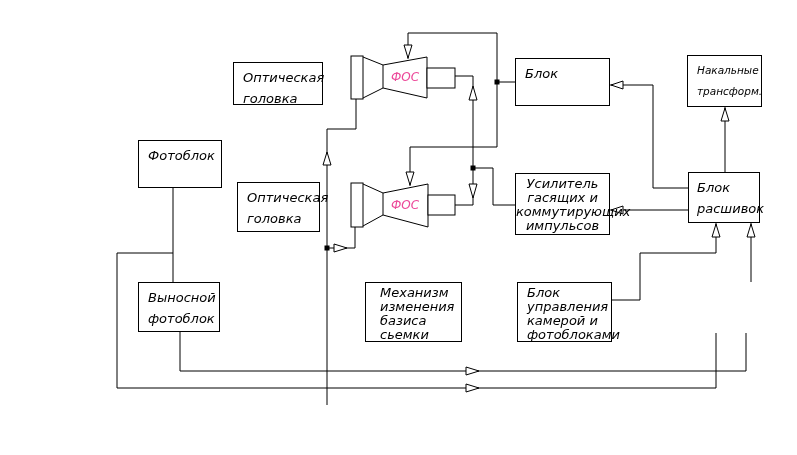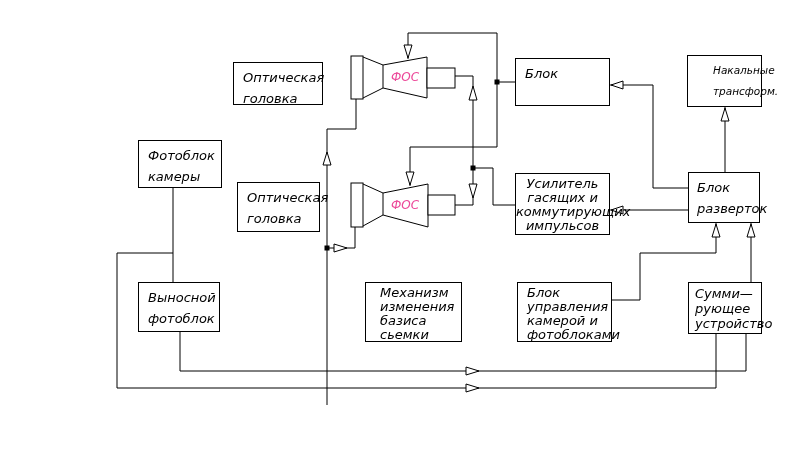--- a/index.html
+++ b/index.html
@@ -107,21 +107,20 @@
     </g>
   </svg>
 
   <div class="box" style="left:233px; top:62px; width:90px; height:43px;" class2="">
     <span class="lh20-span">Оптическая</span>
     <span>головка</span>
   </div>
 
   <div class="box" style="left:138px; top:140px; width:84px; height:48px;">
     <span>Фотоблок</span>
-    <span>камеры</span>
   </div>
 
   <div class="box" style="left:237px; top:182px; width:83px; height:50px;">
     <span>Оптическая</span>
     <span>головка</span>
   </div>
 
   <div class="box lh14" style="left:365px; top:282px; width:97px; height:60px; padding-left:14px;">
     <span>Механизм</span>
     <span>изменения</span>
@@ -145,32 +144,27 @@
     <span>импульсов</span>
   </div>
 
   <div class="box lh14" style="left:517px; top:282px; width:95px; height:60px;">
     <span>Блок</span>
     <span>управления</span>
     <span>камерой и</span>
     <span>фотоблоками</span>
   </div>
 
-  <div class="box" style="left:687px; top:55px; width:75px; height:52px; font-size:10.5px; padding-left:25px;">
+  <div class="box" style="left:687px; top:55px; width:75px; height:52px; font-size:10.5px; padding-left:9px;">
     <span>Накальные</span>
     <span>трансформ.</span>
   </div>
 
   <div class="box" style="left:688px; top:172px; width:72px; height:51px; padding-left:8px;">
     <span>Блок</span>
-    <span>разверток</span>
+    <span>расшивок</span>
   </div>
 
-  <div class="box lh16" style="left:688px; top:282px; width:74px; height:52px; padding-left:6px;">
-    <span>Сумми—</span>
-    <span>рующее</span>
-    <span>устройство</span>
-  </div>
 
   <div class="fos-label" style="left:385px; top:70px;">ФОС</div>
   <div class="fos-label" style="left:385px; top:198px;">ФОС</div>
 
 </div>
 
 </body></html>

